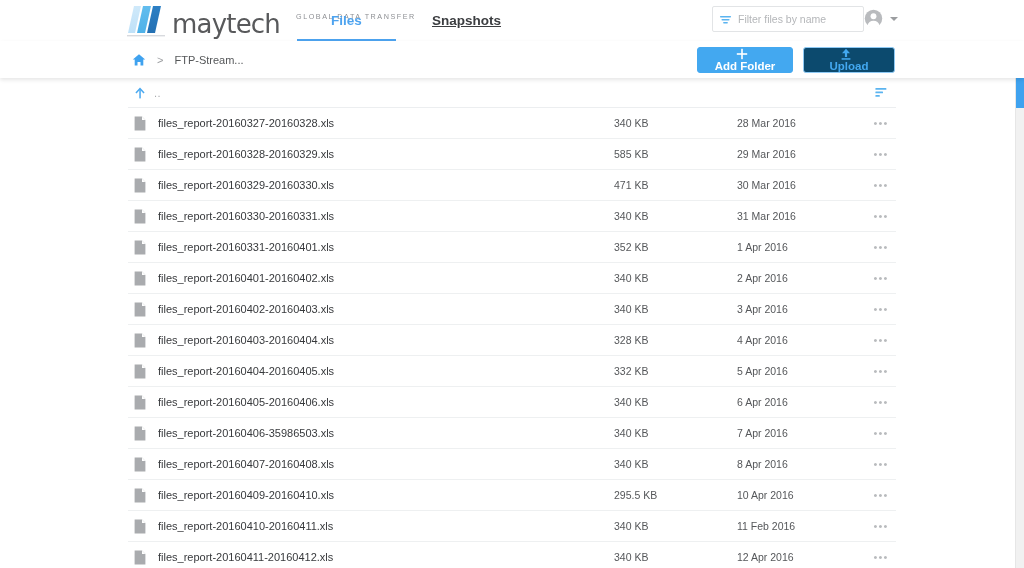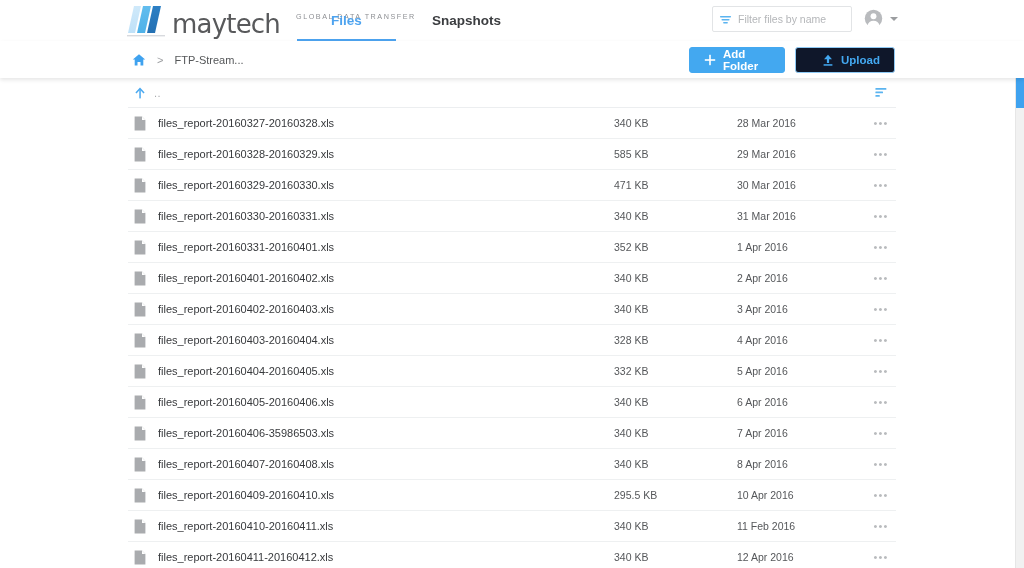--- a/index.html
+++ b/index.html
@@ -94,27 +94,28 @@
   .tab.active::after {
     content: "";
     position: absolute;
     left: 0; right: 0; bottom: 0;
     height: 2.5px;
     background: #4da3ef;
   }
   .tab.inactive {
     color: #3b3d40;
     margin-left: 18px;
+    text-decoration: underline;
   }
 
   .search-box {
     position: absolute;
     left: 712px;
     top: 6px;
-    width: 140px;
+    width: 152px;
     height: 24px;
     border: 1px solid #e2e4e6;
     border-radius: 2px;
     background: #fff;
     display: flex;
     align-items: center;
     padding: 12px 6px;
   }
   .filter-icon { width: 13px; height: 13px; flex: none; margin-right: 6px; }
   .search-input {
@@ -183,37 +184,38 @@
     top: 6px;
     display: flex;
     align-items: center;
     gap: 10px;
   }
   .btn {
     height: 26px;
     border-radius: 3px;
     display: flex;
     align-items: center;
-    justify-content: flex-end;
+    justify-content: center;
     font-size: 11.5px;
     font-weight: bold;
     cursor: pointer;
     padding: 0 14px;
+    flex-direction: column;
   }
   .btn-primary {
     background: #43a8f0;
     color: #ffffff;
     border: 1px solid #43a8f0;
     width: 96px;
   }
   .btn-outline {
-    background: #0f172a;
+    background: #0c4a6e;
     color: #43a8f0;
     border: 1px solid #8fcaf5;
-    width: 100px;
+    width: 92px;
   }
   .btn-icon { width: 12px; height: 12px; margin-right: 7px; flex: none; }
 
   
   .filearea {
     position: absolute;
     left: 0; top: 78px;
     width: 1024px;
     height: 490px;
     background: #ffffff;

